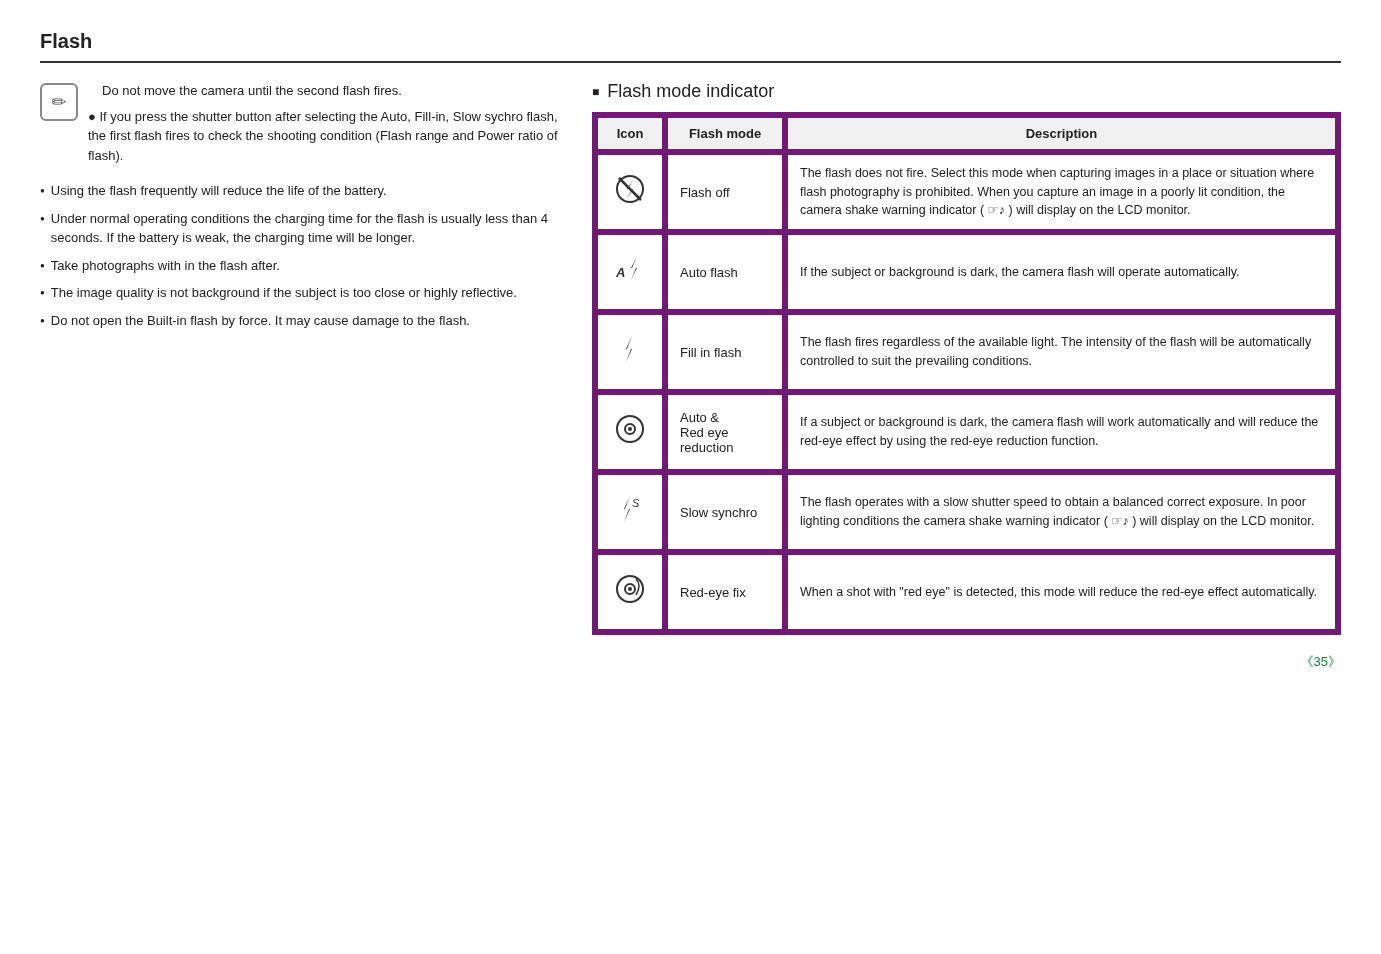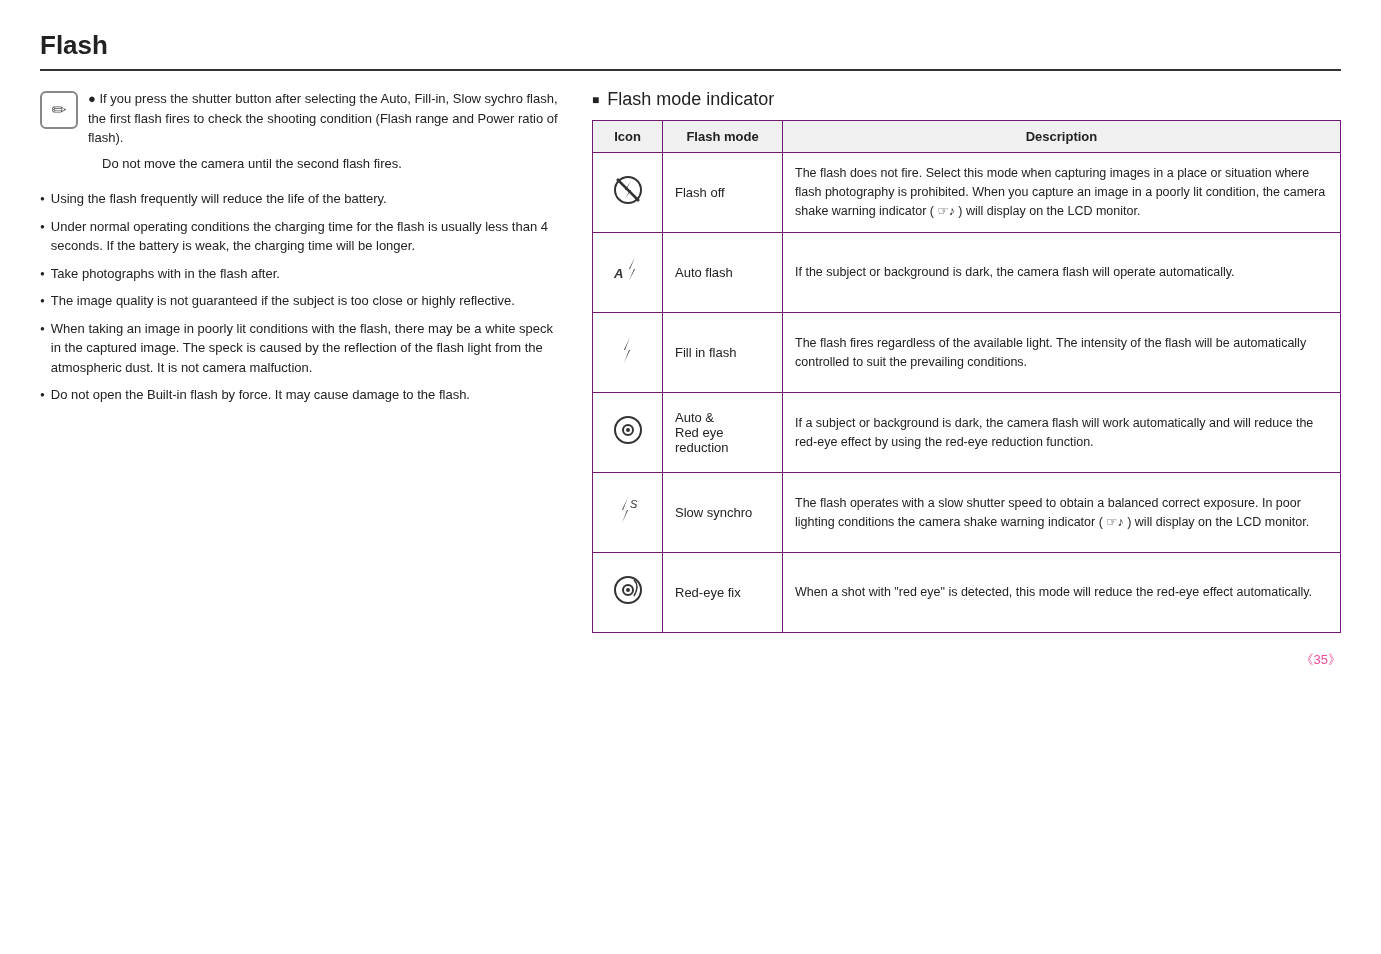--- a/index.html
+++ b/index.html
@@ -6,21 +6,21 @@
     body {
       font-family: Arial, sans-serif;
       font-size: 13px;
       background: #fff;
       color: #222;
       width: 1381px;
       min-height: 954px;
       padding: 30px 40px 40px 40px;
     }
     .page-title {
-      font-size: 26px;
+      font-size: 20px;
       font-weight: bold;
       margin-bottom: 8px;
     }
     .top-divider {
       border: none;
       border-top: 2px solid #333;
       margin-bottom: 18px;
     }
     .main-layout {
       display: flex;
@@ -92,21 +92,21 @@
     .section-header::before {
       content: "■";
       font-size: 12px;
     }
     .flash-table {
       width: 100%;
       border-collapse: collapse;
       border: 1px solid #888;
     }
     .flash-table th, .flash-table td {
-      border: 1px solid #701a75;
+      border: 6px solid #701a75;
       padding: 8px 12px;
       vertical-align: middle;
       text-align: left;
     }
     .flash-table th {
       text-align: center;
       background: #f0f0f0;
       font-weight: bold;
       font-size: 13px;
     }
@@ -126,45 +126,44 @@
       line-height: 1.5;
     }
     .flash-table tr td {
       height: 80px;
       margin-top: 32px;
     }
     .page-number {
       text-align: right;
       margin-top: 18px;
       font-size: 13px;
-      color: #ec4899;
+      color: #15803d;
     }
   </style>
 </head>
 <body>
 
 <div class="page-title">Flash</div>
 <hr class="top-divider">
 
 <div class="main-layout">
 
   <div class="left-col">
     <div class="note-box">
       <div class="note-icon">✏</div>
       <div class="note-text">
+        <p style="margin-left:14px;">Do not move the camera until the second flash fires.</p>
         <p>● If you press the shutter button after selecting the Auto, Fill-in, Slow sychro flash, the first flash fires to check the shooting condition (Flash range and Power ratio of flash).</p>
-        <p style="margin-left:14px;">Do not move the camera until the second flash fires.</p>
       </div>
     </div>
     <ul class="bullet-list">
       <li>Using the flash frequently will reduce the life of the battery.</li>
       <li>Under normal operating conditions the charging time for the flash is usually less than 4 seconds. If the battery is weak, the charging time will be longer.</li>
       <li>Take photographs with in the flash after.</li>
-      <li>The image quality is not guaranteed if the subject is too close or highly reflective.</li>
-      <li>When taking an image in poorly lit conditions with the flash, there may be a white speck in the captured image. The speck is caused by the reflection of the flash light from the atmospheric dust. It is not camera malfuction.</li>
+      <li>The image quality is not background if the subject is too close or highly reflective.</li>
       <li>Do not open the Built-in flash by force. It may cause damage to the flash.</li>
     </ul>
   </div>
 
   <div class="right-col">
     <div class="section-header">
       <span>Flash mode indicator</span>
     </div>
     <table class="flash-table">
       <thead>

